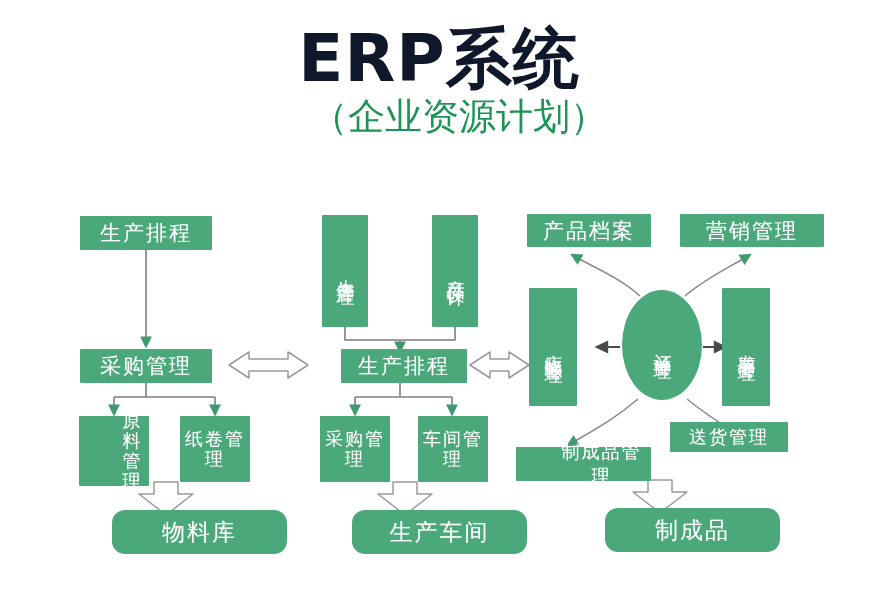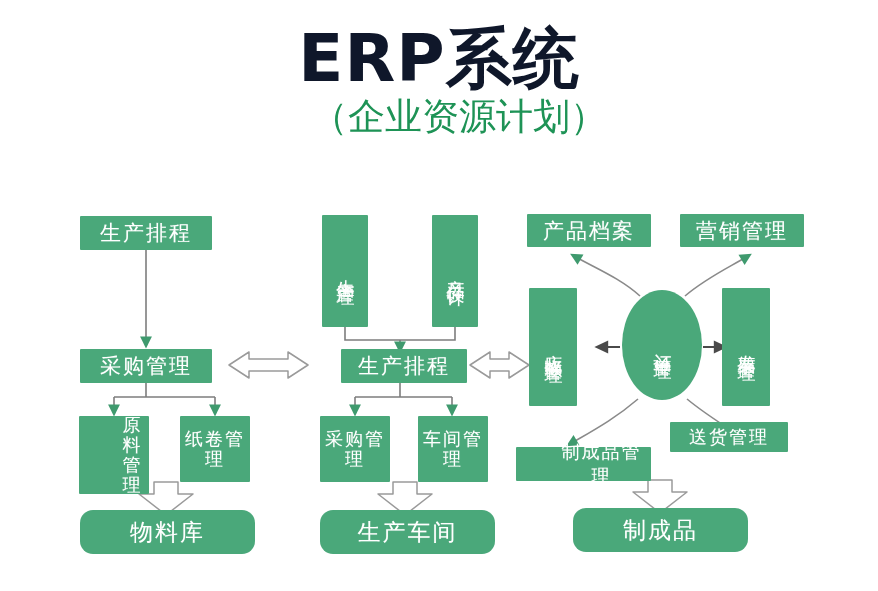--- a/index.html
+++ b/index.html
@@ -82,21 +82,21 @@
     writing-mode: vertical-rl;
     text-orientation: upright;
     letter-spacing: 3px;
     line-height: 1.05;
   }
   .node.vertical {
     padding: 4px 0;
   }
   .t-md  { font-size: 18px; }
   .t-lg  { font-size: 21px; }
-  .t-xl  { font-size: 23px; }
+  .t-xl  { font-size: 23px; margin-left: 32px; }
   .t-wrap .label { line-height: 1.12; letter-spacing: 2px; }
 </style>
 </head>
 <body>
 
 <div id="canvas">
 
   <div id="title-block">
     <div id="main-title">ERP系统</div>
     <div id="sub-title">（企业资源计划）</div>
@@ -176,21 +176,21 @@
   </svg>
 
   <div class="node rect t-lg" style="left:80px; top:216px; width:132px; height:34px;">
     <span class="label">生产排程</span>
   </div>
 
   <div class="node rect t-lg" style="left:80px; top:349px; width:132px; height:34px;">
     <span class="label">采购管理</span>
   </div>
 
-  <div class="node rect t-md t-wrap" style="left:79px; top:416px; width:70px; height:78px;padding-left:37px;">
+  <div class="node rect t-md t-wrap" style="left:79px; top:416px; width:70px; height:70px;padding-left:37px;">
     <span class="label">原料管理</span>
   </div>
 
   <div class="node rect t-md t-wrap" style="left:180px; top:416px; width:70px; height:66px;">
     <span class="label">纸卷管理</span>
   </div>
 
   <div class="node rounded t-xl" style="left:80px; top:510px; width:175px; height:44px;">
     <span class="label">物料库</span>
   </div>
@@ -216,21 +216,21 @@
   </div>
 
   <div class="node rounded t-xl" style="left:320px; top:510px; width:175px; height:44px;">
     <span class="label">生产车间</span>
   </div>
 
   <div class="node rect t-lg" style="left:527px; top:214px; width:124px; height:33px;">
     <span class="label">产品档案</span>
   </div>
 
-  <div class="node rect t-lg" style="left:680px; top:214px; width:124px; height:33px;">
+  <div class="node rect t-lg" style="left:680px; top:214px; width:144px; height:33px;">
     <span class="label">营销管理</span>
   </div>
 
   <div class="node rect vertical t-md" style="left:529px; top:288px; width:48px; height:118px;">
     <span class="label">应收款管理</span>
   </div>
 
   <div class="node ellipse vertical t-md" style="left:622px; top:290px; width:80px; height:110px;">
     <span class="label">订单管理</span>
   </div>

